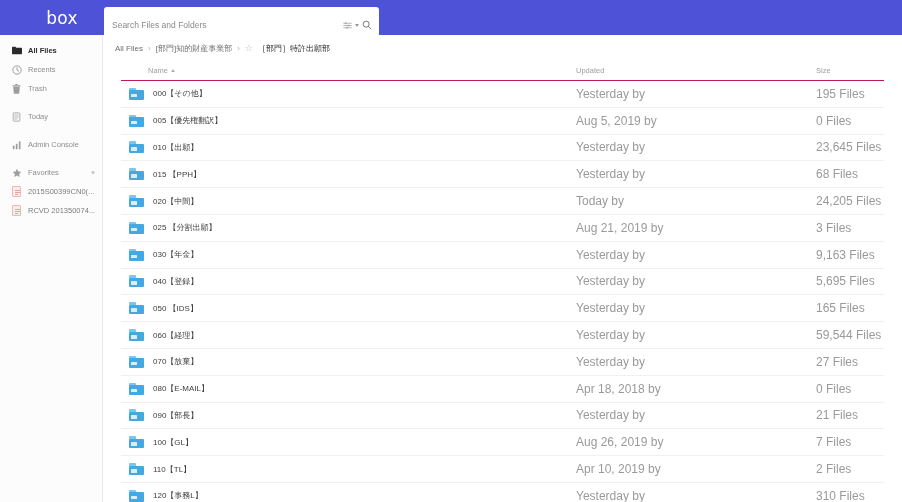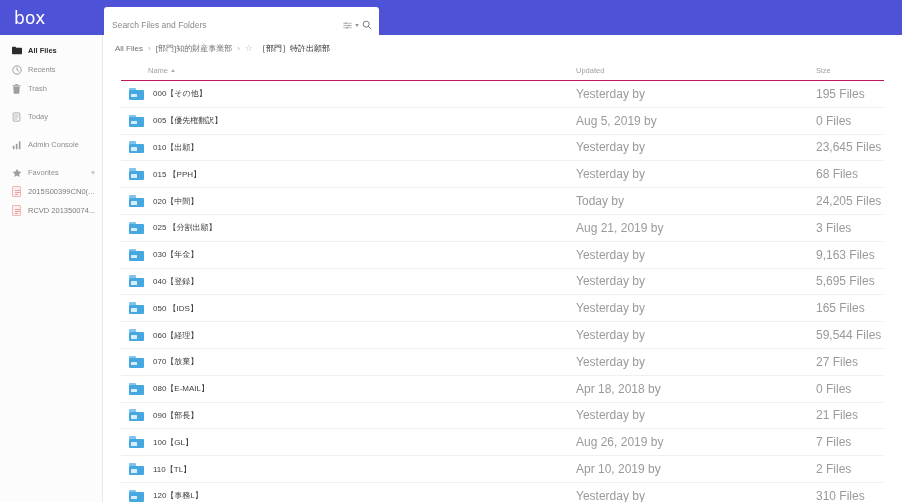--- a/index.html
+++ b/index.html
@@ -14,21 +14,21 @@
 
   
   .topbar {
     position: absolute; top: 0; left: 0; width: 902px; height: 35px;
     background: #4e52d6;
     display: flex; align-items: center;
   }
   .logo {
     width: 110px; padding-left: 14px;
     color: #fff; font-size: 17px; letter-spacing: .3px;
-    font-family: "DejaVu Sans", sans-serif; font-weight: 400;
+    font-family: "DejaVu Sans", sans-serif; font-weight: 400; text-align: center;
   }
   .search-wrap {
     position: absolute; left: 104px; top: 7px;
     width: 275px; height: 36px;
     background: #fff; border-radius: 3px;
     display: flex; align-items: center;
   }
   .search-input {
     flex: 1 1 auto; border: 0; outline: none; background: transparent;
     font-family: "Liberation Sans", sans-serif;

